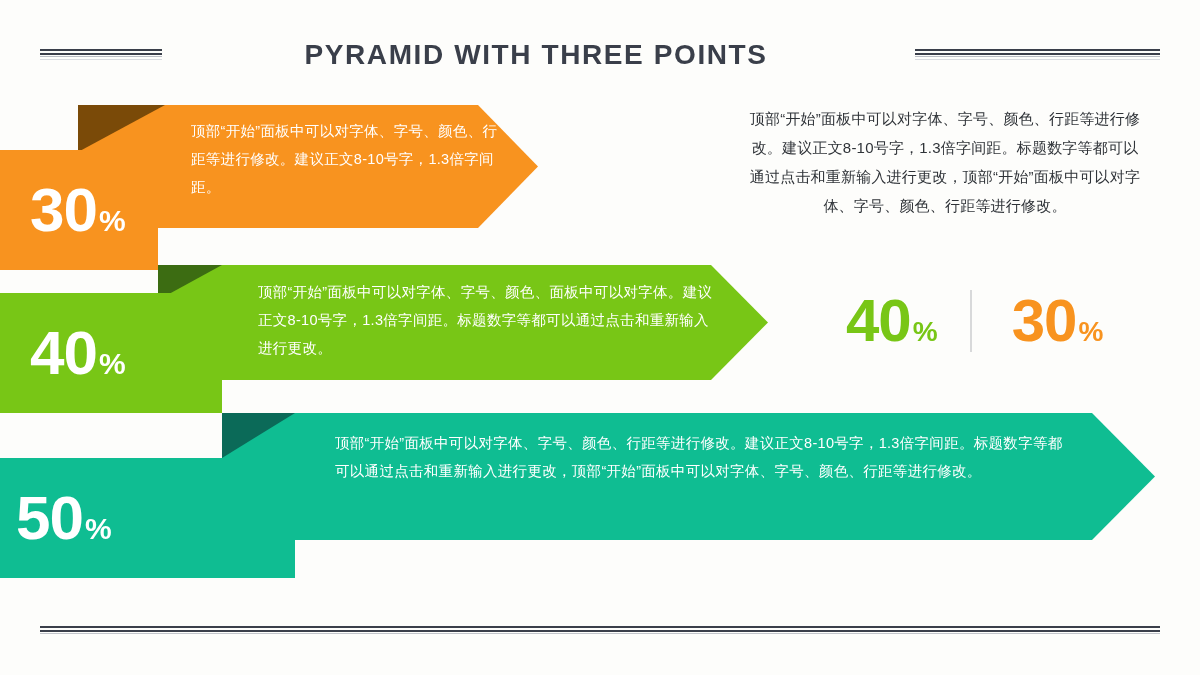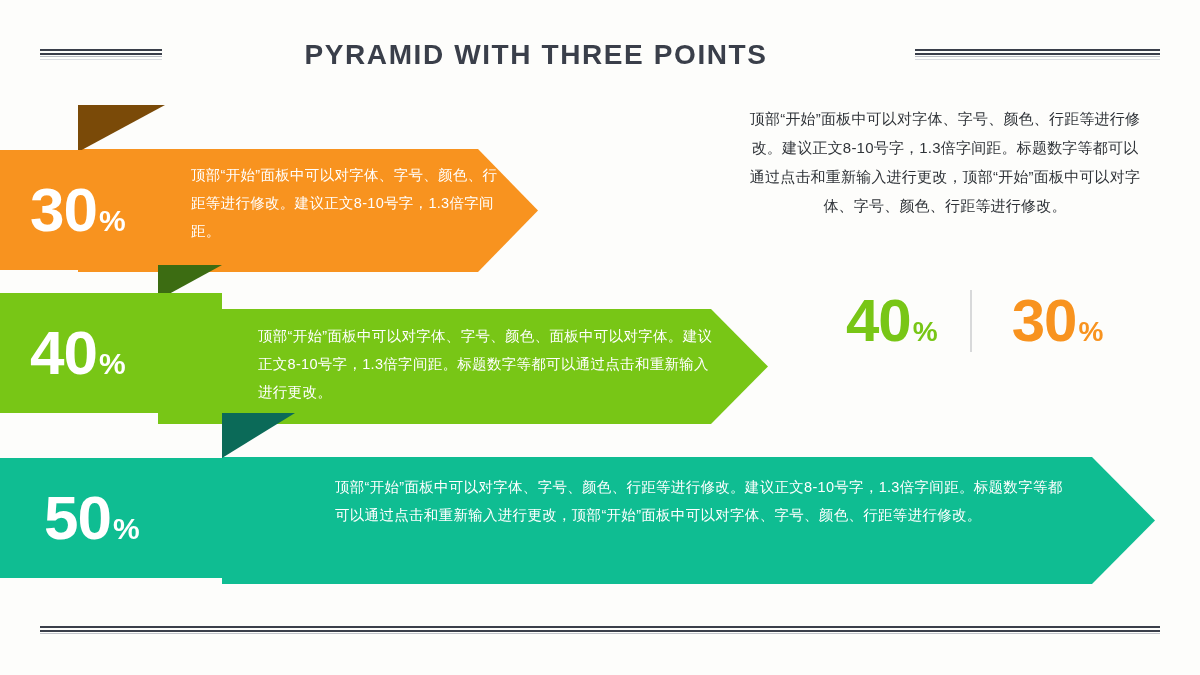--- a/index.html
+++ b/index.html
@@ -82,21 +82,21 @@
     color: #ffffff;
     font-weight: bold;
     font-family: "Liberation Sans", "DejaVu Sans", sans-serif;
     line-height: 1;
     display: flex;
     align-items: baseline;
   }
   .block-num .big { font-size: 62px; letter-spacing: -1px; }
   .block-num .pct { font-size: 30px; margin-left: 2px; }
 
-  .arrow-wrap { position: absolute; margin-top: 44px; }
+  .arrow-wrap { position: absolute; }
   .arrow-shape {
     position: absolute;
     inset: 0;
     width: 100%; height: 100%;
   }
   .arrow-text {
     position: absolute;
     color: #ffffff;
     font-size: 14.5px;
     line-height: 28px;
@@ -134,21 +134,21 @@
     left: 158px; top: 265px;
     border-top: 35px solid #3c6c12;
     border-right: 64px solid transparent;
   }
 
   
   #band-teal .band-block {
     left: 0; top: 458px; width: 295px; height: 120px;
     background: #0fbd92;
   }
-  #band-teal .block-num { margin-left: 44px; }
+  #band-teal .block-num { margin-left: 16px; }
   #band-teal .arrow-wrap { left: 222px; top: 413px; width: 933px; height: 127px; }
   #band-teal .arrow-text { left: 113px; top: 16px; width: 730px; }
   #band-teal .fold {
     left: 222px; top: 413px;
     border-top: 45px solid #0b6a58;
     border-right: 73px solid transparent;
   }
 
   
   .side-paragraph {

